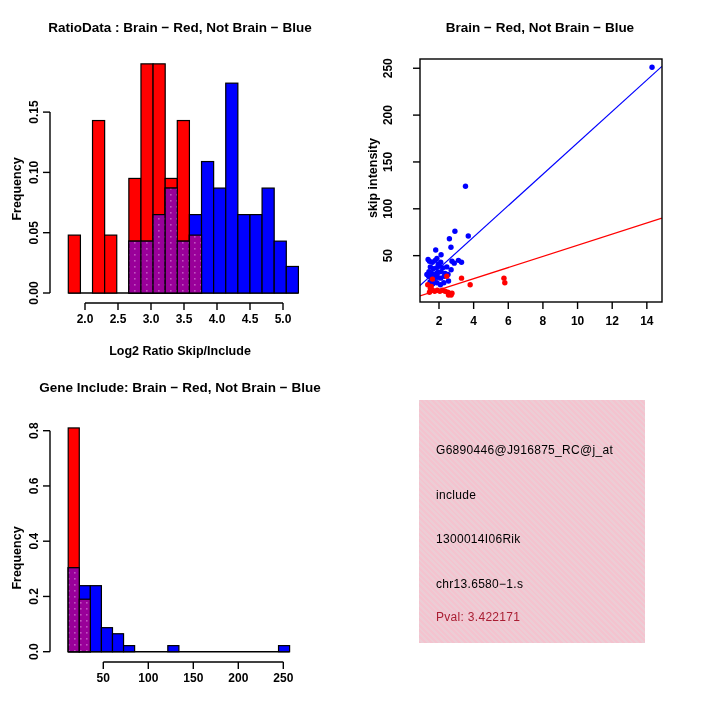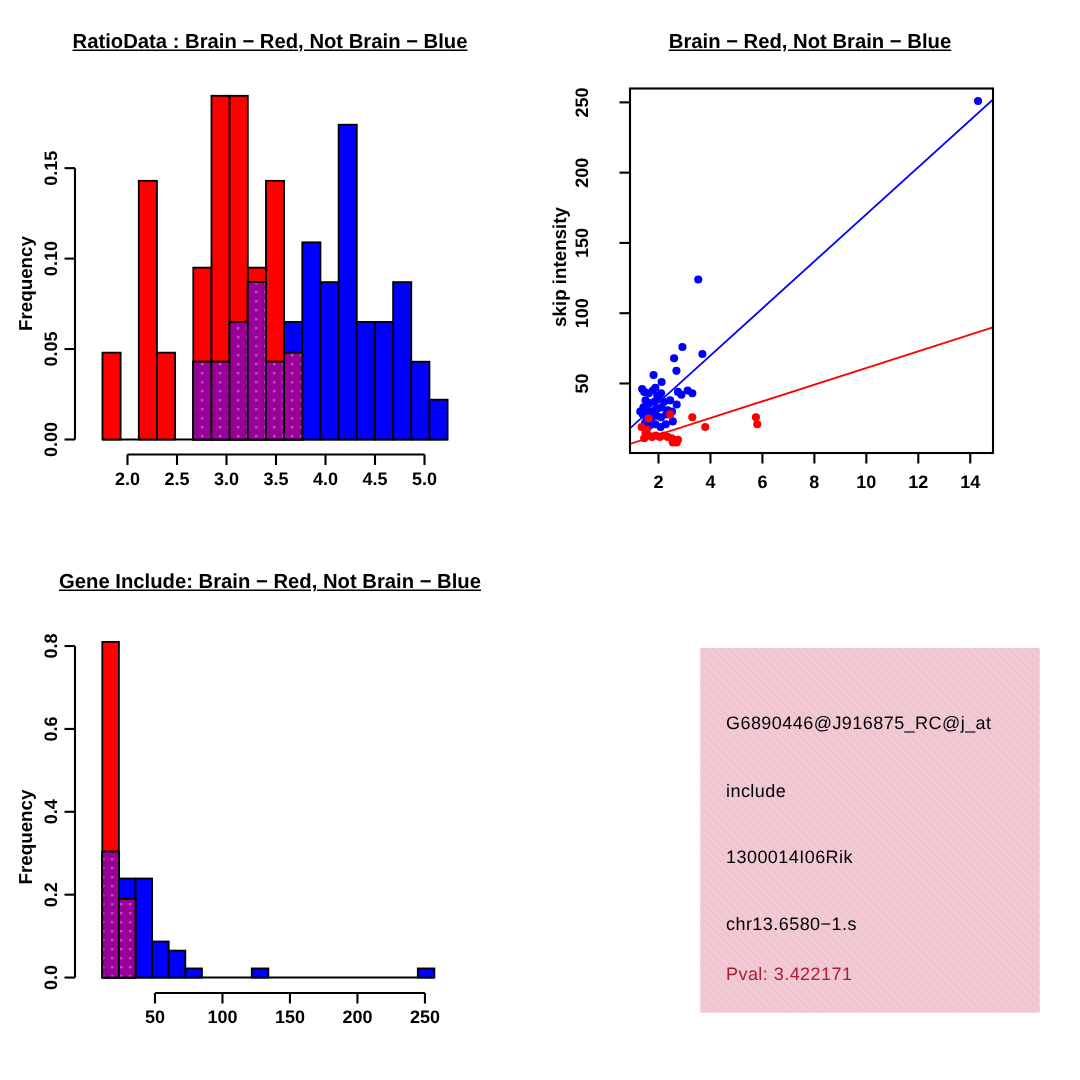--- a/index.html
+++ b/index.html
@@ -9,39 +9,38 @@
     font-family:"Liberation Sans",sans-serif;
   }
   .panel{position:absolute;width:360px;height:360px;}
   #p-tl{left:0;top:0;}
   #p-tr{left:360px;top:0;}
   #p-bl{left:0;top:360px;}
   #p-br{left:360px;top:360px;}
   .panel svg{position:absolute;left:0;top:0;}
   .plot-title{
     position:absolute;top:20px;left:0;width:100%;text-align:center;
-    font-size:13.5px;font-weight:bold;color:#000;white-space:nowrap;text-decoration:underline;
+    font-size:13.5px;font-weight:bold;color:#000;white-space:nowrap;
   }
   .xlab{
     position:absolute;top:344px;left:0;width:100%;text-align:center;
     font-size:12.5px;font-weight:bold;color:#000;white-space:nowrap;
   }
   .ylab{
     position:absolute;font-size:12.5px;font-weight:bold;color:#000;white-space:nowrap;
     transform:translate(-50%,-50%) rotate(-90deg);
   }
   #p-tl .ylab{left:17px;top:189px;}
   #p-tr .ylab{left:13px;top:178px;}
   #p-bl .ylab{left:17px;top:198px;}
   svg text{font-family:"Liberation Sans",sans-serif;font-size:12px;font-weight:bold;fill:#000;}
   .info-box{
-    position:absolute;left:59px;top:72px;width:226px;height:243px;
+    position:absolute;left:59px;top:40px;width:226px;height:243px;
     background:#f2c7d1;
     background-image:repeating-linear-gradient(45deg,#f4c3cf 0 2px,#eccdd5 2px 4px);
-    margin-left:48px;
   }
   .info-line{
     position:absolute;left:17px;font-size:12px;font-weight:normal;color:#000;
     letter-spacing:0.3px;white-space:nowrap;
   }
   .info-line.l1{top:43px;}
   .info-line.l2{top:88px;}
   .info-line.l3{top:132px;text-align:right;}
   .info-line.l4{top:177px;}
   .info-line.l5{top:210px;color:#a81e32;}
@@ -109,20 +108,21 @@
         <text x="38" y="293" text-anchor="middle" transform="rotate(-90 38 293)">0.00</text>
         <line x1="50" y1="232.7" x2="43" y2="232.7" stroke="#000" stroke-width="1.4"></line>
         <text x="38" y="232.7" text-anchor="middle" transform="rotate(-90 38 232.7)">0.05</text>
         <line x1="50" y1="172.39999999999998" x2="43" y2="172.39999999999998" stroke="#000" stroke-width="1.4"></line>
         <text x="38" y="172.39999999999998" text-anchor="middle" transform="rotate(-90 38 172.39999999999998)">0.10</text>
         <line x1="50" y1="112.1" x2="43" y2="112.1" stroke="#000" stroke-width="1.4"></line>
         <text x="38" y="112.1" text-anchor="middle" transform="rotate(-90 38 112.1)">0.15</text>
       </svg>
     <div class="plot-title">RatioData : Brain − Red, Not Brain − Blue</div>
     <div class="ylab">Frequency</div>
+    <div class="xlab">Log2 Ratio Skip/Include</div>
   </section>
 
   <section class="panel" id="p-tr">
     <svg id="svg-sc" width="360" height="360">
         <defs>
           <clipPath id="scbox">
             <rect x="60" y="59" width="242" height="243"></rect>
           </clipPath>
         </defs>
         <line x1="59.94799999999999" y1="285.634" x2="301.90840000000003" y2="66.37599999999998" stroke="#0000FF" stroke-width="1.2" clip-path="url(#scbox)"></line>

